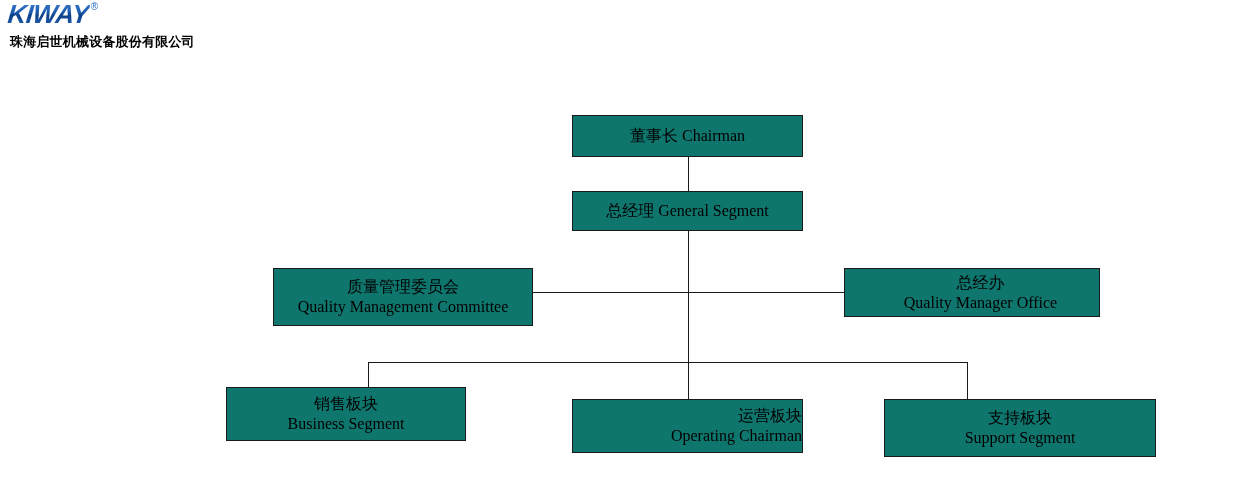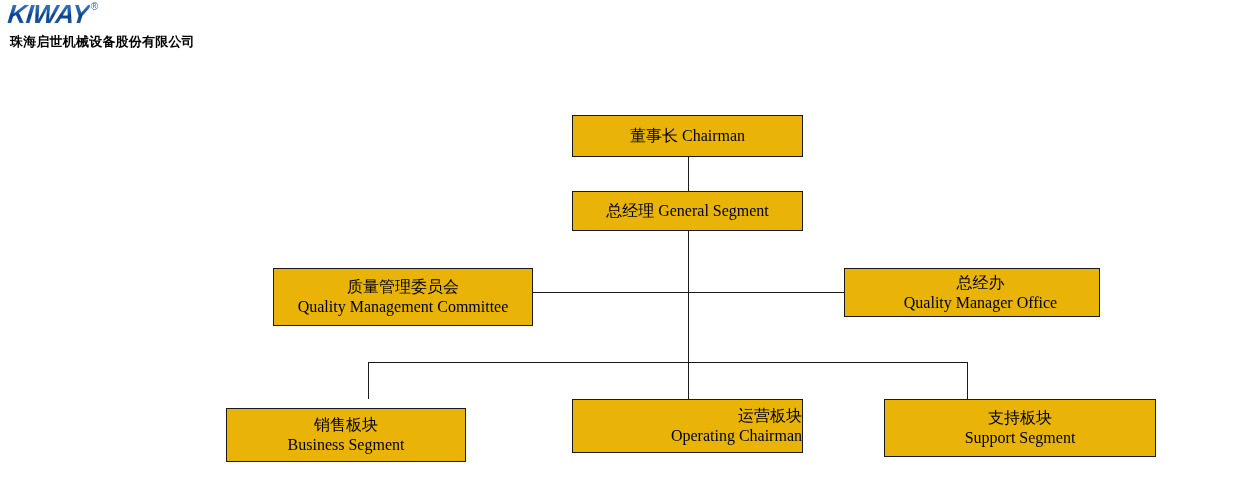--- a/index.html
+++ b/index.html
@@ -56,21 +56,21 @@
     font-size: 13px;
     letter-spacing: 0.2px;
   }
   #company-name { top: 33px; }
   #chart-title  { top: 64px; }
 
   
   .node {
     position: absolute;
     box-sizing: border-box;
-    background: #eab308;
+    background: #0f766e;
     border: 1px solid #1a1a1a;
     display: flex;
     flex-direction: column;
     align-items: center;
     justify-content: center;
     color: #000000;
     text-align: center;
     line-height: 1.25;
     z-index: 2;
   }
@@ -133,21 +133,21 @@
   <div class="node" style="left:273px; top:268px; width:260px; height:58px;">
     <span class="cn">质量管理委员会</span>
     <span class="en">Quality Management Committee</span>
   </div>
 
   <div class="node" style="left:844px; top:268px; width:256px; height:49px;padding-left:17px;">
     <span class="cn">总经办</span>
     <span class="en">Quality Manager Office</span>
   </div>
 
-  <div class="node" style="left:226px; top:408px; width:240px; height:54px;">
+  <div class="node" style="left:226px; top:387px; width:240px; height:54px;">
     <span class="cn">销售板块</span>
     <span class="en">Business Segment</span>
   </div>
 
   <div class="node" style="left:572px; top:399px; width:231px; height:54px;align-items:flex-end;">
     <span class="cn">运营板块</span>
     <span class="en">Operating Chairman</span>
   </div>
 
   <div class="node" style="left:884px; top:399px; width:272px; height:58px;">

